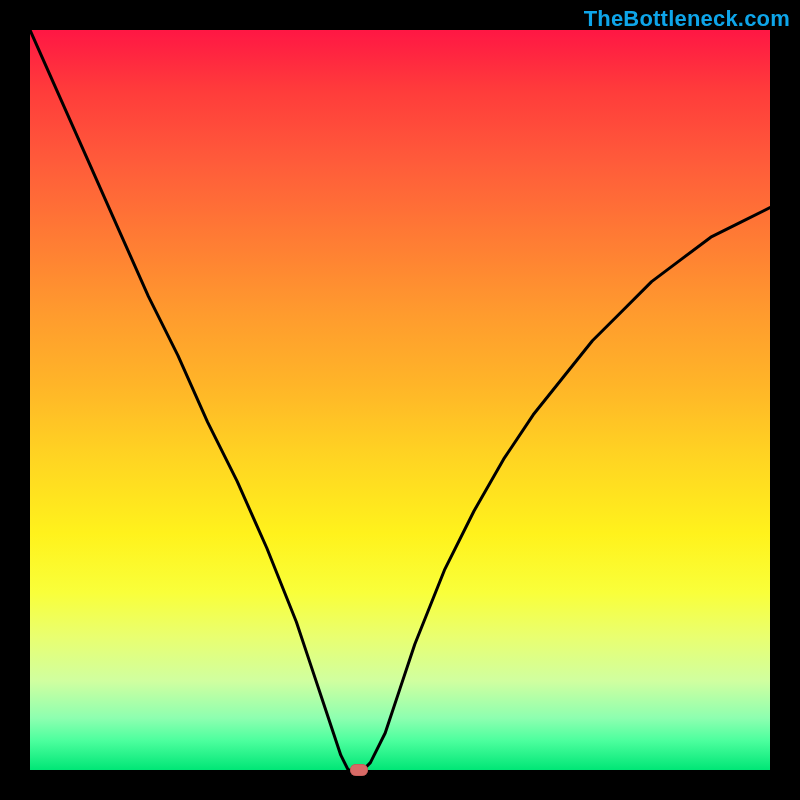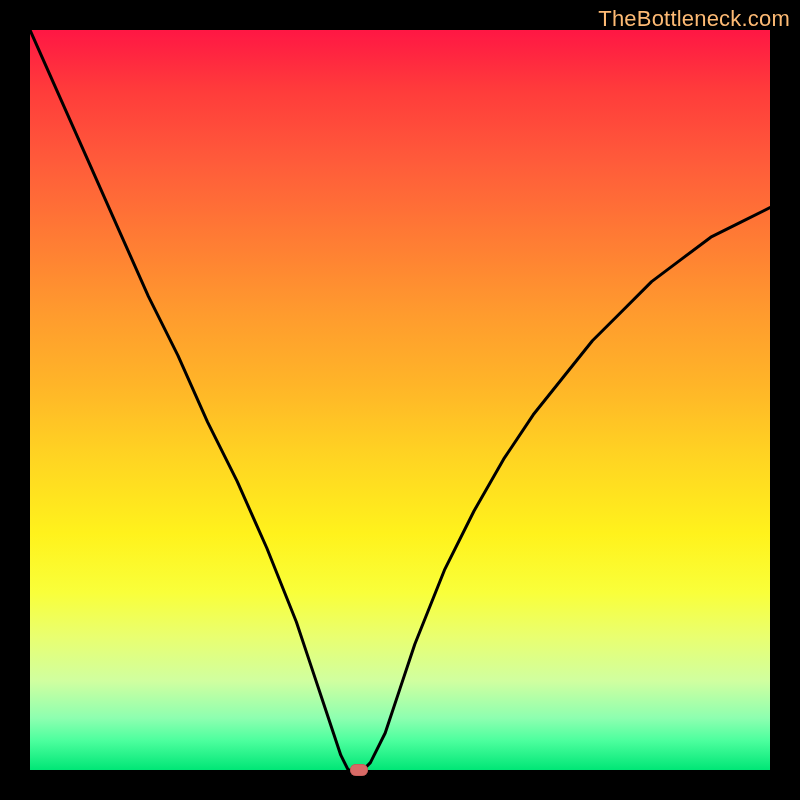--- a/index.html
+++ b/index.html
@@ -38,23 +38,23 @@
       #d0ffa0 88%,
       #8dffb0 93%,
       #4dff9e 96%,
       #00e676 100%
     );
   }
   .watermark {
     position: absolute;
     top: 6px;
     right: 10px;
-    color: #fdba74;
+    color: #0ea5e9;
     font-size: 22px;
-    font-weight: 400;
+    font-weight: 700;
     letter-spacing: 0.2px;
     user-select: none;
   }
   .curve-svg {
     position: absolute;
     left: 0;
     top: 0;
     width: 740px;
     height: 740px;
     pointer-events: none;

